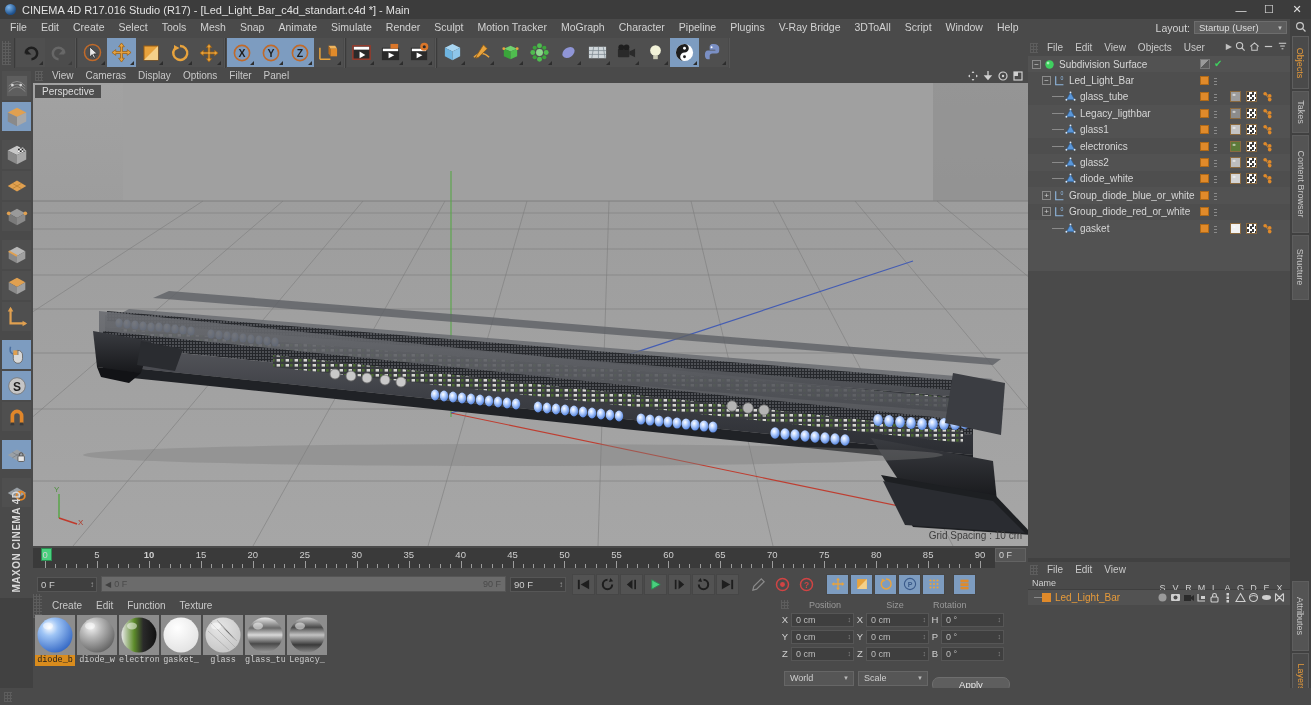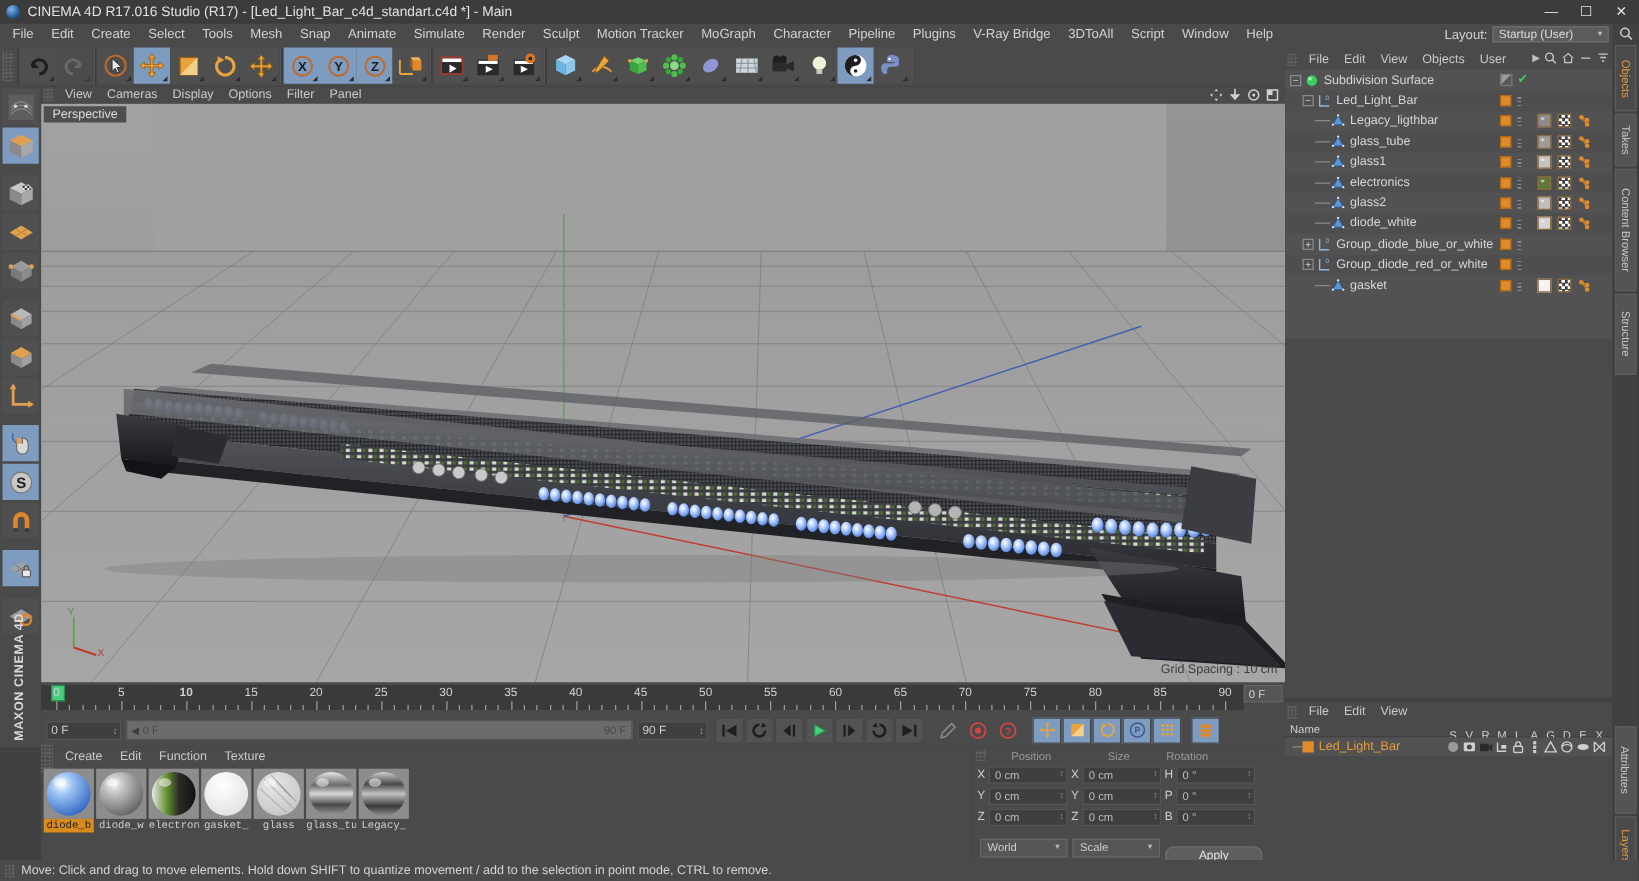--- a/index.html
+++ b/index.html
@@ -1281,59 +1281,59 @@
           <div style="width: 14px; flex: 0 0 auto;"></div>
           <div class="expander">−</div>
           <div class="objicon"><svg width="12" height="11" viewBox="0 0 14 12">
               <path d="M2 1 V11 H11" fill="none" stroke="#8fb8e0" stroke-width="1.3"></path>
               <text x="7.5" y="5" font-size="6" fill="#8fb8e0" font-family="Liberation Sans, sans-serif">0</text>
             </svg></div>
           <span class="nm">Led_Light_Bar</span>
           <div class="tag-orange"></div>
           <div class="tag-dots"></div>
         </div>
+        <div class="orow alt">
+          <div style="width: 24px; flex: 0 0 auto;"></div>
+          <div style="width: 12px; height: 1px; background: rgb(138, 138, 138); margin-right: 1px; flex: 0 0 auto;"></div>
+          <div class="objicon"><svg width="11" height="11" viewBox="0 0 12 12">
+              <path d="M6 1.5 L10.5 9.5 H1.5Z" fill="#5a96d8" stroke="#2c5d92" stroke-width="0.7"></path>
+              <circle cx="6" cy="1.5" r="1" fill="#d8e8f8"></circle>
+              <circle cx="10.5" cy="9.5" r="1" fill="#d8e8f8"></circle>
+              <circle cx="1.5" cy="9.5" r="1" fill="#d8e8f8"></circle>
+            </svg></div>
+          <span class="nm">glass_tube</span>
+          <div class="tag-orange"></div>
+          <div class="tag-dots"></div>
+          <div class="tag-mat" style="background: rgb(157, 157, 157);"><svg width="9" height="9" viewBox="0 0 10 10">
+              <circle cx="5" cy="5" r="4.4" fill="#9d9d9d"></circle>
+              <ellipse cx="3.4" cy="3.2" rx="1.8" ry="1.2" fill="#fff" opacity="0.55"></ellipse>
+            </svg></div>
+          <div class="tag-chk"></div>
+          <div class="tag-sel"><svg width="11" height="11" viewBox="0 0 12 12">
+              <circle cx="3.4" cy="3" r="2" fill="#e08a2a"></circle>
+              <circle cx="8.4" cy="5.4" r="2" fill="#e08a2a"></circle>
+              <circle cx="8.4" cy="9.4" r="2" fill="#e08a2a"></circle>
+              <line x1="3.4" y1="3" x2="8.4" y2="5.4" stroke="#e08a2a" stroke-width="0.9"></line>
+              <line x1="3.4" y1="3" x2="8.4" y2="9.4" stroke="#e08a2a" stroke-width="0.9"></line>
+            </svg></div>
+        </div>
         <div class="orow">
           <div style="width: 24px; flex: 0 0 auto;"></div>
           <div style="width: 12px; height: 1px; background: rgb(138, 138, 138); margin-right: 1px; flex: 0 0 auto;"></div>
           <div class="objicon"><svg width="11" height="11" viewBox="0 0 12 12">
               <path d="M6 1.5 L10.5 9.5 H1.5Z" fill="#5a96d8" stroke="#2c5d92" stroke-width="0.7"></path>
               <circle cx="6" cy="1.5" r="1" fill="#d8e8f8"></circle>
               <circle cx="10.5" cy="9.5" r="1" fill="#d8e8f8"></circle>
               <circle cx="1.5" cy="9.5" r="1" fill="#d8e8f8"></circle>
             </svg></div>
           <span class="nm">Legacy_ligthbar</span>
           <div class="tag-orange"></div>
           <div class="tag-dots"></div>
           <div class="tag-mat" style="background: rgb(140, 140, 140);"><svg width="9" height="9" viewBox="0 0 10 10">
               <circle cx="5" cy="5" r="4.4" fill="#8c8c8c"></circle>
-              <ellipse cx="3.4" cy="3.2" rx="1.8" ry="1.2" fill="#fff" opacity="0.55"></ellipse>
-            </svg></div>
-          <div class="tag-chk"></div>
-          <div class="tag-sel"><svg width="11" height="11" viewBox="0 0 12 12">
-              <circle cx="3.4" cy="3" r="2" fill="#e08a2a"></circle>
-              <circle cx="8.4" cy="5.4" r="2" fill="#e08a2a"></circle>
-              <circle cx="8.4" cy="9.4" r="2" fill="#e08a2a"></circle>
-              <line x1="3.4" y1="3" x2="8.4" y2="5.4" stroke="#e08a2a" stroke-width="0.9"></line>
-              <line x1="3.4" y1="3" x2="8.4" y2="9.4" stroke="#e08a2a" stroke-width="0.9"></line>
-            </svg></div>
-        </div>
-        <div class="orow alt">
-          <div style="width: 24px; flex: 0 0 auto;"></div>
-          <div style="width: 12px; height: 1px; background: rgb(138, 138, 138); margin-right: 1px; flex: 0 0 auto;"></div>
-          <div class="objicon"><svg width="11" height="11" viewBox="0 0 12 12">
-              <path d="M6 1.5 L10.5 9.5 H1.5Z" fill="#5a96d8" stroke="#2c5d92" stroke-width="0.7"></path>
-              <circle cx="6" cy="1.5" r="1" fill="#d8e8f8"></circle>
-              <circle cx="10.5" cy="9.5" r="1" fill="#d8e8f8"></circle>
-              <circle cx="1.5" cy="9.5" r="1" fill="#d8e8f8"></circle>
-            </svg></div>
-          <span class="nm">glass_tube</span>
-          <div class="tag-orange"></div>
-          <div class="tag-dots"></div>
-          <div class="tag-mat" style="background: rgb(157, 157, 157);"><svg width="9" height="9" viewBox="0 0 10 10">
-              <circle cx="5" cy="5" r="4.4" fill="#9d9d9d"></circle>
               <ellipse cx="3.4" cy="3.2" rx="1.8" ry="1.2" fill="#fff" opacity="0.55"></ellipse>
             </svg></div>
           <div class="tag-chk"></div>
           <div class="tag-sel"><svg width="11" height="11" viewBox="0 0 12 12">
               <circle cx="3.4" cy="3" r="2" fill="#e08a2a"></circle>
               <circle cx="8.4" cy="5.4" r="2" fill="#e08a2a"></circle>
               <circle cx="8.4" cy="9.4" r="2" fill="#e08a2a"></circle>
               <line x1="3.4" y1="3" x2="8.4" y2="5.4" stroke="#e08a2a" stroke-width="0.9"></line>
               <line x1="3.4" y1="3" x2="8.4" y2="9.4" stroke="#e08a2a" stroke-width="0.9"></line>
             </svg></div>
@@ -1607,15 +1607,14 @@
           <span>Attributes</span>
         </div>
         <div class="vtab act" style="height: 47.6px;">
           <span>Layers</span>
         </div>
       </div>
   </div>
 
   <div class="statusbar">
     <div class="grip"></div>
-    <div class="status-txt">Move: Click and drag to move elements. Hold down SHIFT to quantize movement / add to the selection in point mode, CTRL to remove.</div>
   </div>
 </div>
 
 </body></html>

